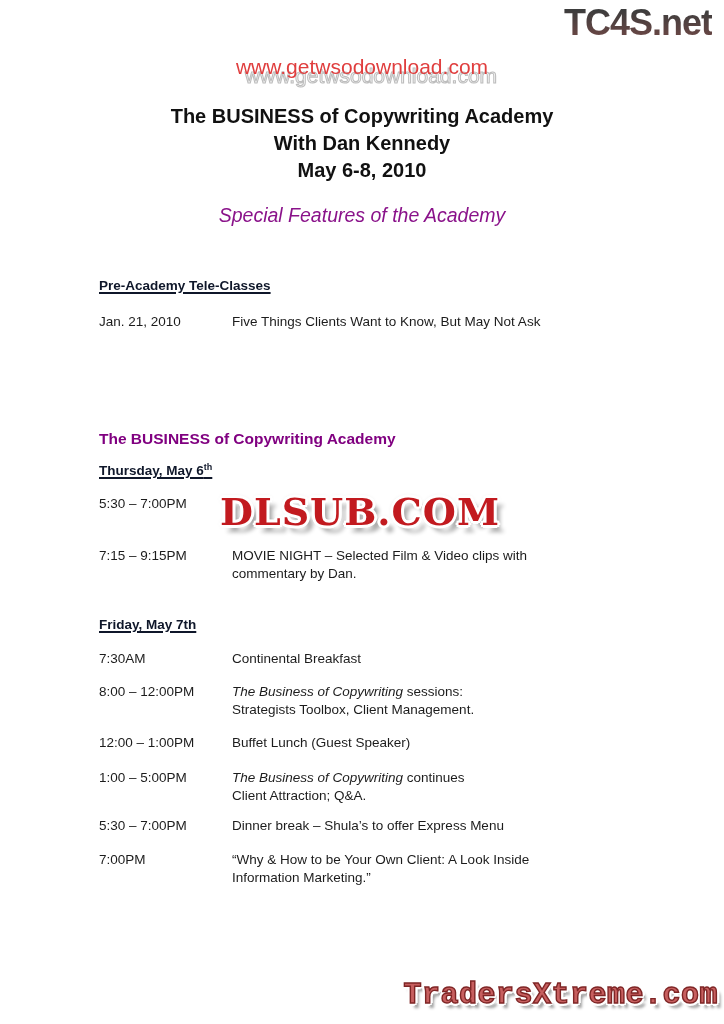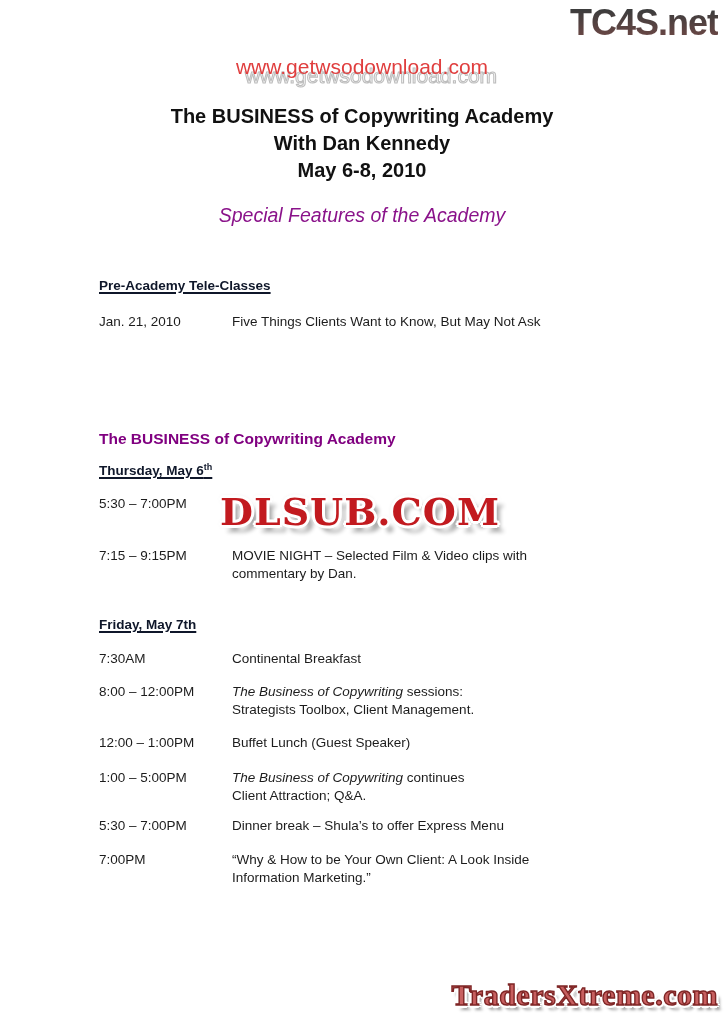--- a/index.html
+++ b/index.html
@@ -10,21 +10,21 @@
     --traders-red:#c75f5f;
   }
   html,body{margin:0;padding:0;background:#ffffff;}
   .page{
     position:relative;width:724px;height:1024px;background:#ffffff;
     font-family:"Liberation Sans",sans-serif;color:#1c1c1c;overflow:hidden;
   }
 
   
   .tc4s{
-    position:absolute;top:2px;right:6px;
+    position:absolute;top:2px;right:12px;
     font-size:36px;font-weight:bold;letter-spacing:-1px;color:#4a3c3c;
   }
   @supports ((-webkit-background-clip:text) or (background-clip:text)){
     .tc4s{
       background:linear-gradient(180deg,#3d3d3d 20%,#6f4846 90%);
       -webkit-background-clip:text;background-clip:text;color:transparent;
     }
   }
 
   
@@ -66,21 +66,21 @@
       -2px -2px 0 #fff, 2px -2px 0 #fff, -2px 2px 0 #fff, 2px 2px 0 #fff,
       -3px 0 0 #fff, 3px 0 0 #fff, 0 -3px 0 #fff, 0 3px 0 #fff,
       0 0 5px rgba(0,0,0,0.22),
       6px 7px 4px #ababab;
     z-index:3;
   }
 
   
   .traders{
     position:absolute;top:978px;right:6px;
-    font-family:Liberation Serif, serif;font-weight:bold;font-size:30px;letter-spacing:0.5px;
+    font-family:Liberation Mono, monospace;font-weight:bold;font-size:30px;letter-spacing:0.5px;
     color:var(--traders-red);white-space:nowrap;
     text-shadow:
       -2px -2px 0 #fff, 2px -2px 0 #fff, -2px 2px 0 #fff, 2px 2px 0 #fff,
       -3px 0 0 #fff, 3px 0 0 #fff, 0 -3px 0 #fff, 0 3px 0 #fff,
       4px 5px 3px #9a9a9a;
     text-align: right;
   }
   @supports (-webkit-text-stroke:1px #000){
     .traders{-webkit-text-stroke:1.4px #7e2525;}
   }

